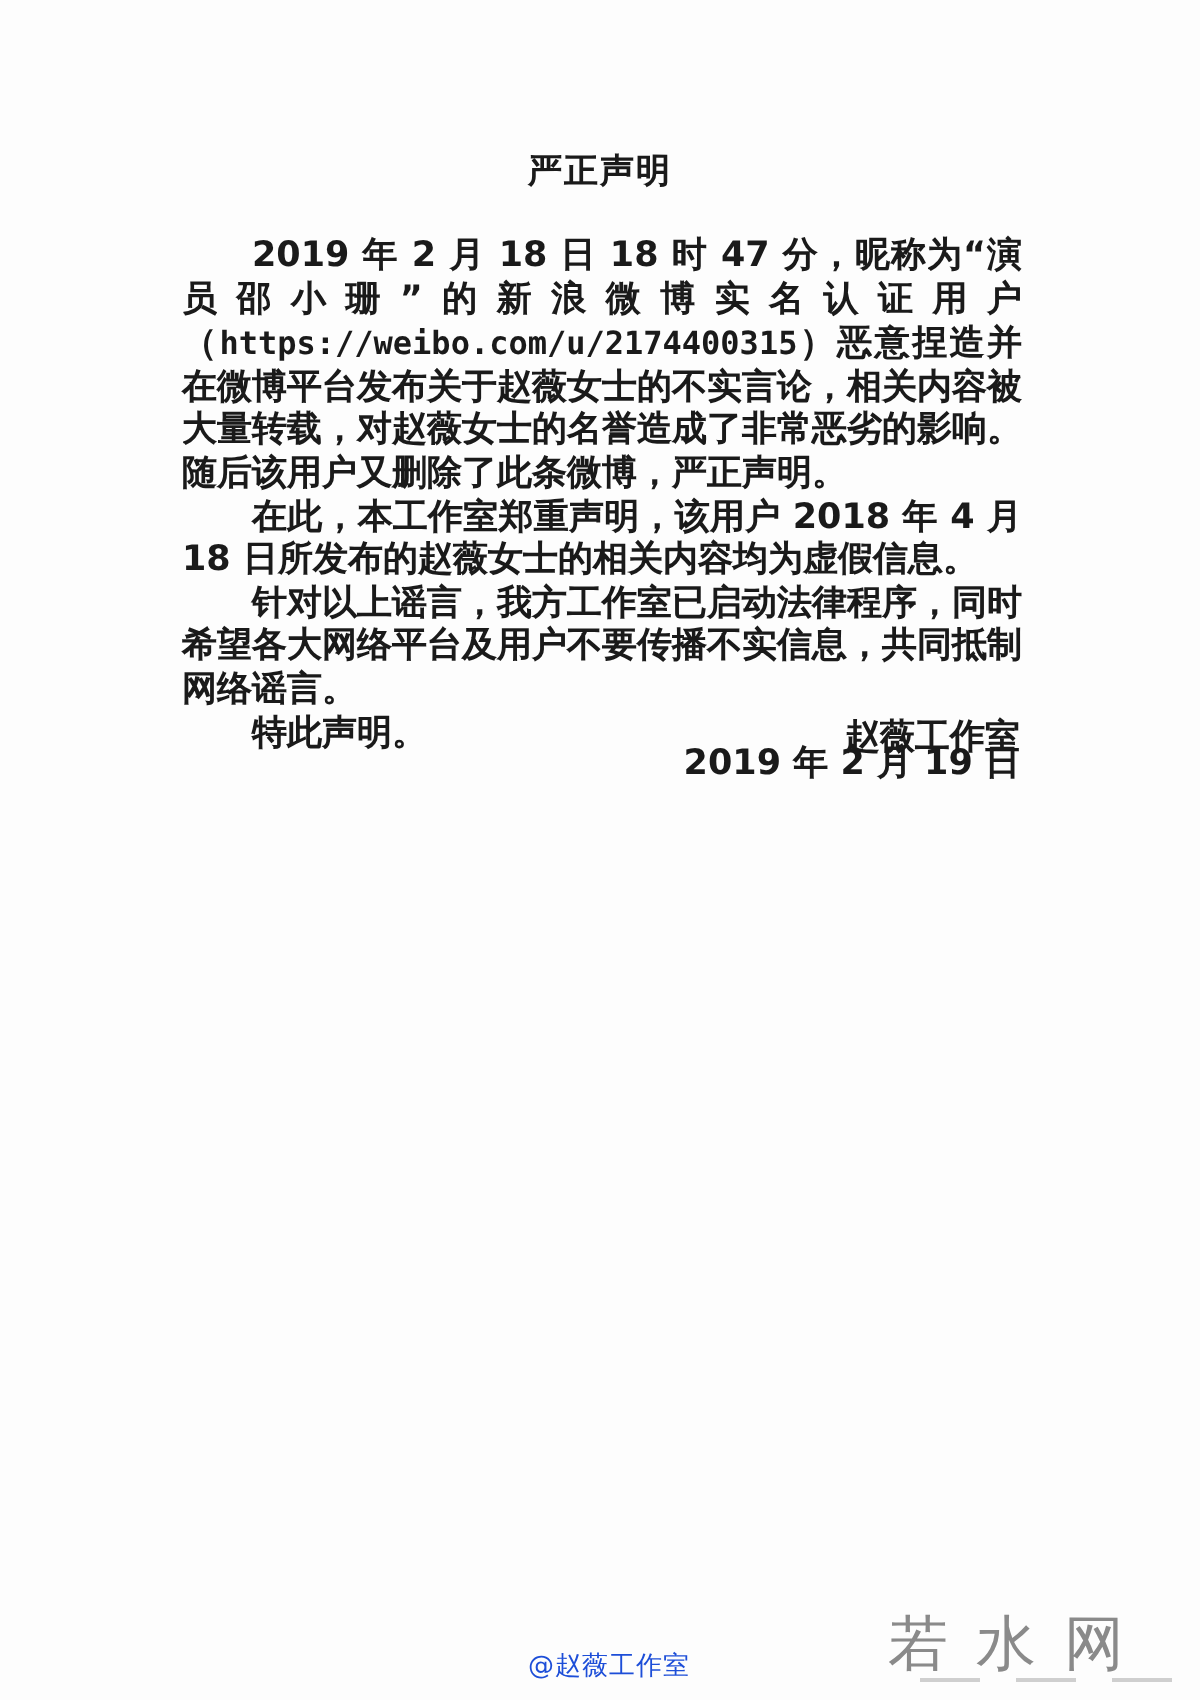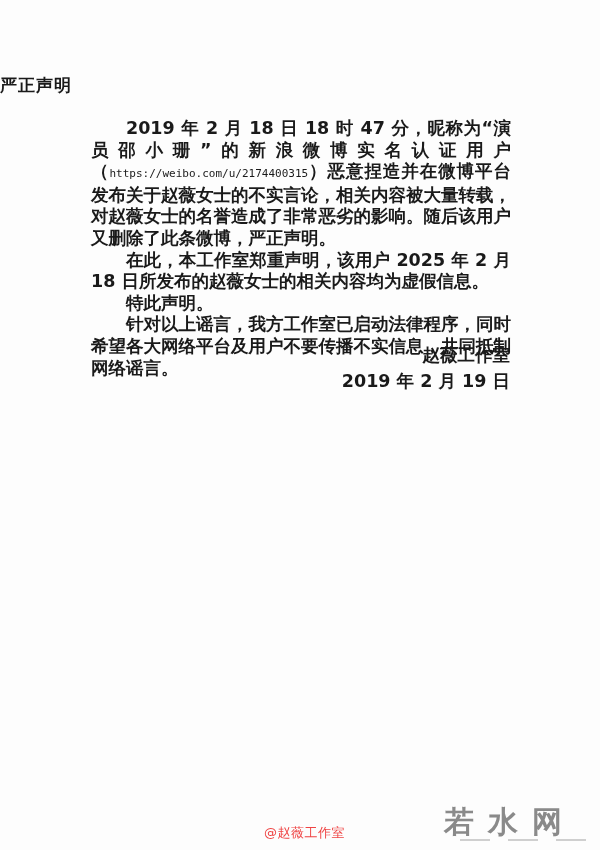--- a/index.html
+++ b/index.html
@@ -2,60 +2,60 @@
 <html><head>
   <meta charset="utf-8">
   <style>
     html, body { margin: 0; padding: 0; }
     body {
       width: 600px; height: 850px; background: #ffffff; position: relative; overflow: hidden;
       font-family: "DejaVu Sans", sans-serif; color: #1a1a1a;
     }
     .page { position: absolute; left: 0; top: 0; width: 600px; height: 850px; background: #fdfdfd; }
     .title {
-      position: absolute; top: 74px; left: 0; width: 600px; 
+      position: absolute; top: 74px; left: 0; width: 600px; text-align: center;
       font-size: 17px; font-weight: bold; letter-spacing: 1px;
     }
     .body {
       position: absolute; left: 91px; top: 118px; width: 420px;
       font-size: 17.5px; line-height: 21.6px; font-weight: bold;
       text-align: justify; text-justify: inter-character;
     }
     .body p { margin: 0; text-indent: 2em; }
-    .url { font-family: "DejaVu Sans Mono", monospace; font-size: 11px; font-weight: normal; }
+    .url { font-family: "DejaVu Sans Mono", monospace; font-size: 16px; font-weight: bold; }
     .sig {
       position: absolute; right: 90px; width: 300px; text-align: right;
       font-size: 17.5px; font-weight: bold;
     }
-    .sig-name { top: 343px; }
+    .sig-name { top: 356px; }
     .sig-date { top: 369px; }
     .wm-weibo {
-      position: absolute; left: 264px; top: 824px; font-size: 13px; color: #ef4444; letter-spacing: 0.5px;
+      position: absolute; left: 264px; top: 824px; font-size: 13px; color: #1d4ed8; letter-spacing: 0.5px;
     }
     .wm-brand {
       position: absolute; left: 444px; top: 802px; font-size: 30px; color: #8a8a8a; letter-spacing: 14px;
-      font-weight: bold;
+      font-weight: normal;
     }
     .wm-sub {
       position: absolute; left: 460px; top: 839px; width: 140px; height: 3px;
       display: flex; gap: 18px;
     }
     .wm-sub span { display: block; width: 30px; height: 2px; background: #cfcfcf; }
   </style>
 </head>
 <body>
 
 <div class="page">
   <div class="title">严正声明</div>
 
   <div class="body">
     <p><span>2019 年 2 月 18 日 18 时 47 分，昵称为“演员邵小珊”的新浪微博实名认证用户（</span><span class="url">https://weibo.com/u/2174400315</span><span>）恶意捏造并在微博平台发布关于赵薇女士的不实言论，相关内容被大量转载，对赵薇女士的名誉造成了非常恶劣的影响。随后该用户又删除了此条微博，严正声明。</span></p>
-    <p>在此，本工作室郑重声明，该用户 2025 年 2 月 18 日所发布的赵薇女士的相关内容均为虚假信息。</p>
+    <p>在此，本工作室郑重声明，该用户 2018 年 4 月 18 日所发布的赵薇女士的相关内容均为虚假信息。</p>
+    <p>针对以上谣言，我方工作室已启动法律程序，同时希望各大网络平台及用户不要传播不实信息，共同抵制网络谣言。</p>
     <p>特此声明。</p>
-    <p>针对以上谣言，我方工作室已启动法律程序，同时希望各大网络平台及用户不要传播不实信息，共同抵制网络谣言。</p>
   </div>
 
   <div class="sig sig-name">赵薇工作室</div>
   <div class="sig sig-date">2019 年 2 月 19 日</div>
 
   <div class="wm-weibo">@赵薇工作室</div>
   <div class="wm-brand">若水网</div>
   <div class="wm-sub">
       <span></span>
       <span></span>

